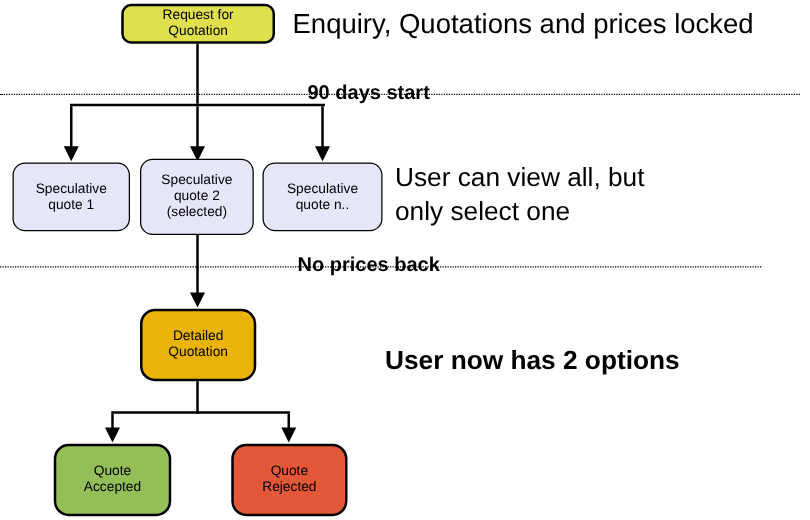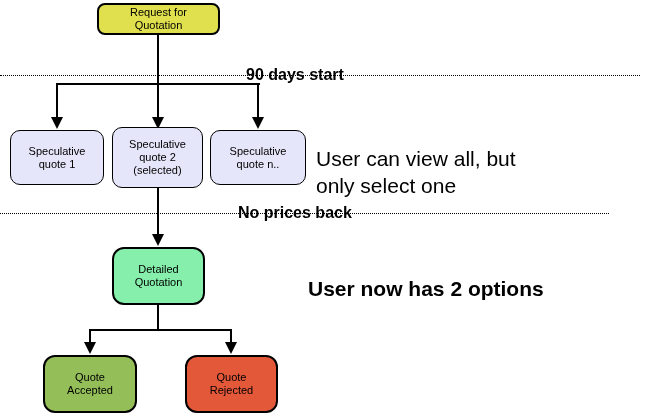--- a/index.html
+++ b/index.html
@@ -97,34 +97,35 @@
   <div class="node thin" style="left: 112px; top: 127px; width: 91px; height: 61px; background-color: rgb(230, 230, 250);">
     <span>Speculative
 quote 2
 (selected)</span>
   </div>
   <div class="node thin" style="left: 210px; top: 130px; width: 96px; height: 55px; background-color: rgb(230, 230, 250);">
     <span>Speculative
 quote n..</span>
   </div>
 
-  <div class="node" style="left: 112px; top: 247px; width: 93px; height: 58px; border-radius: 12px; background-color: #86efac;">
+  <div class="node" style="left: 112px; top: 247px; width: 93px; height: 58px; border-radius: 12px; background-color: #eab308;">
     <span>Detailed
 Quotation</span>
   </div>
 
   <div class="node" style="left: 43px; top: 355px; width: 94px; height: 58px; border-radius: 12px; background-color: rgb(148, 190, 88);">
     <span>Quote
 Accepted</span>
   </div>
   <div class="node" style="left: 185px; top: 355px; width: 93px; height: 58px; border-radius: 12px; background-color: rgb(228, 88, 58);">
     <span>Quote
 Rejected</span>
   </div>
 
   <div class="milestone" style="left:246px; top:66px;">90 days start</div>
   <div class="milestone" style="left:238px; top:204px;">No prices back</div>
 
-  <div class="annotation" style="left:316px; top:129px;margin-top:16px;">User can view all, but
+  <div class="annotation" style="left:234px; top:5px; font-size:22px;">Enquiry, Quotations and prices locked</div>
+  <div class="annotation" style="left:316px; top:129px;">User can view all, but
 only select one</div>
   <div class="annotation" style="left:308px; top:275px;font-weight:bold;">User now has 2 options</div>
 
 </div>
 
 </body></html>

